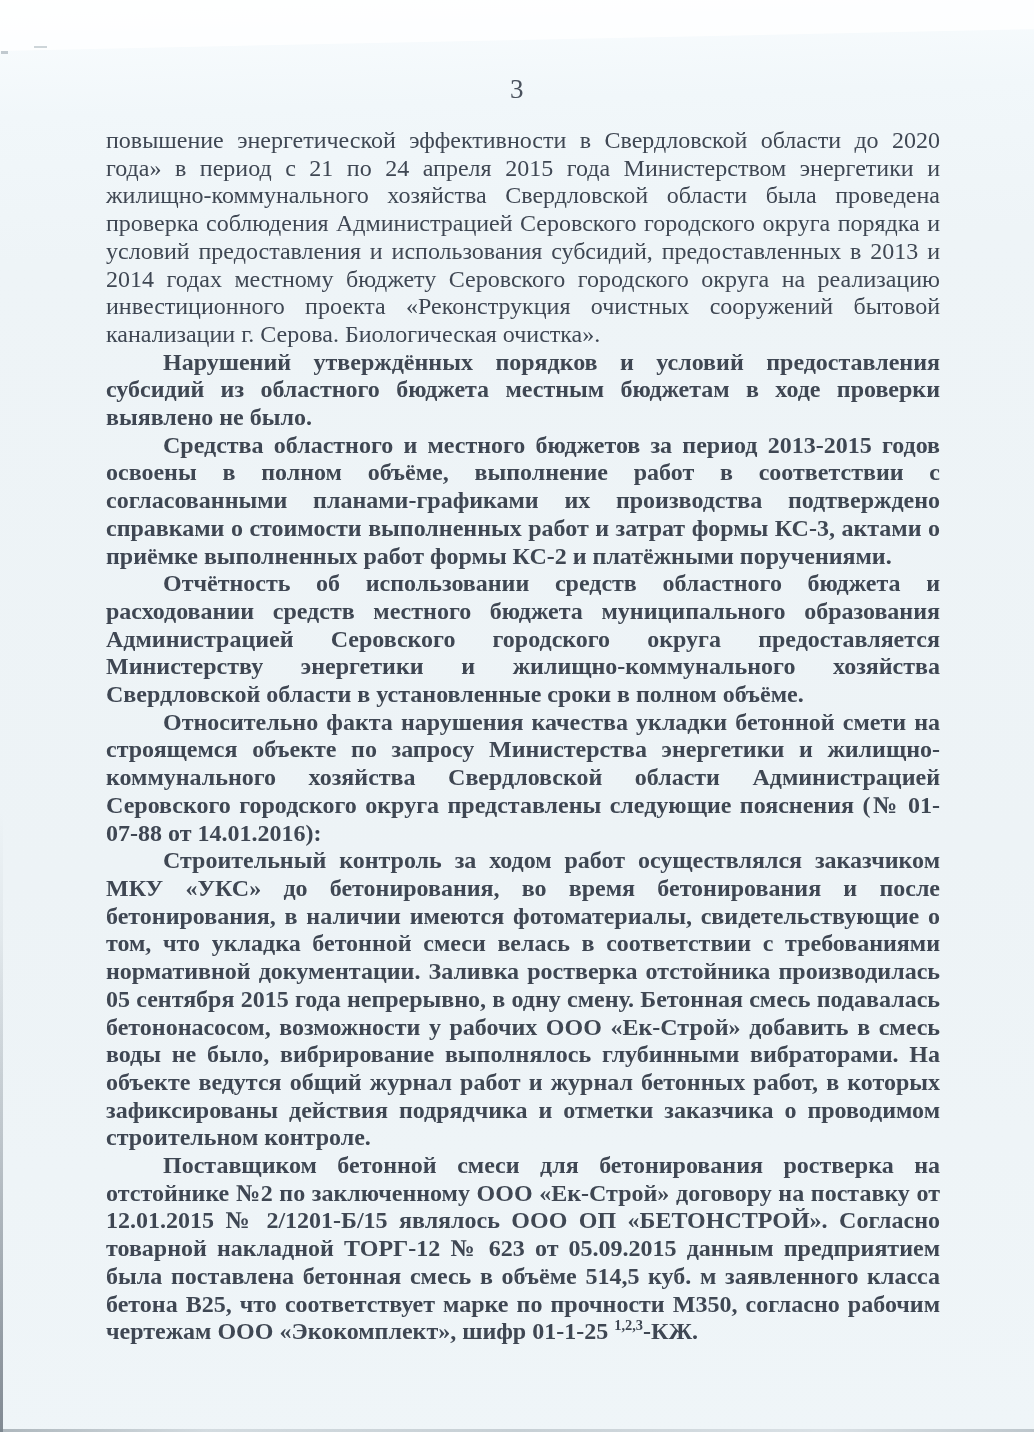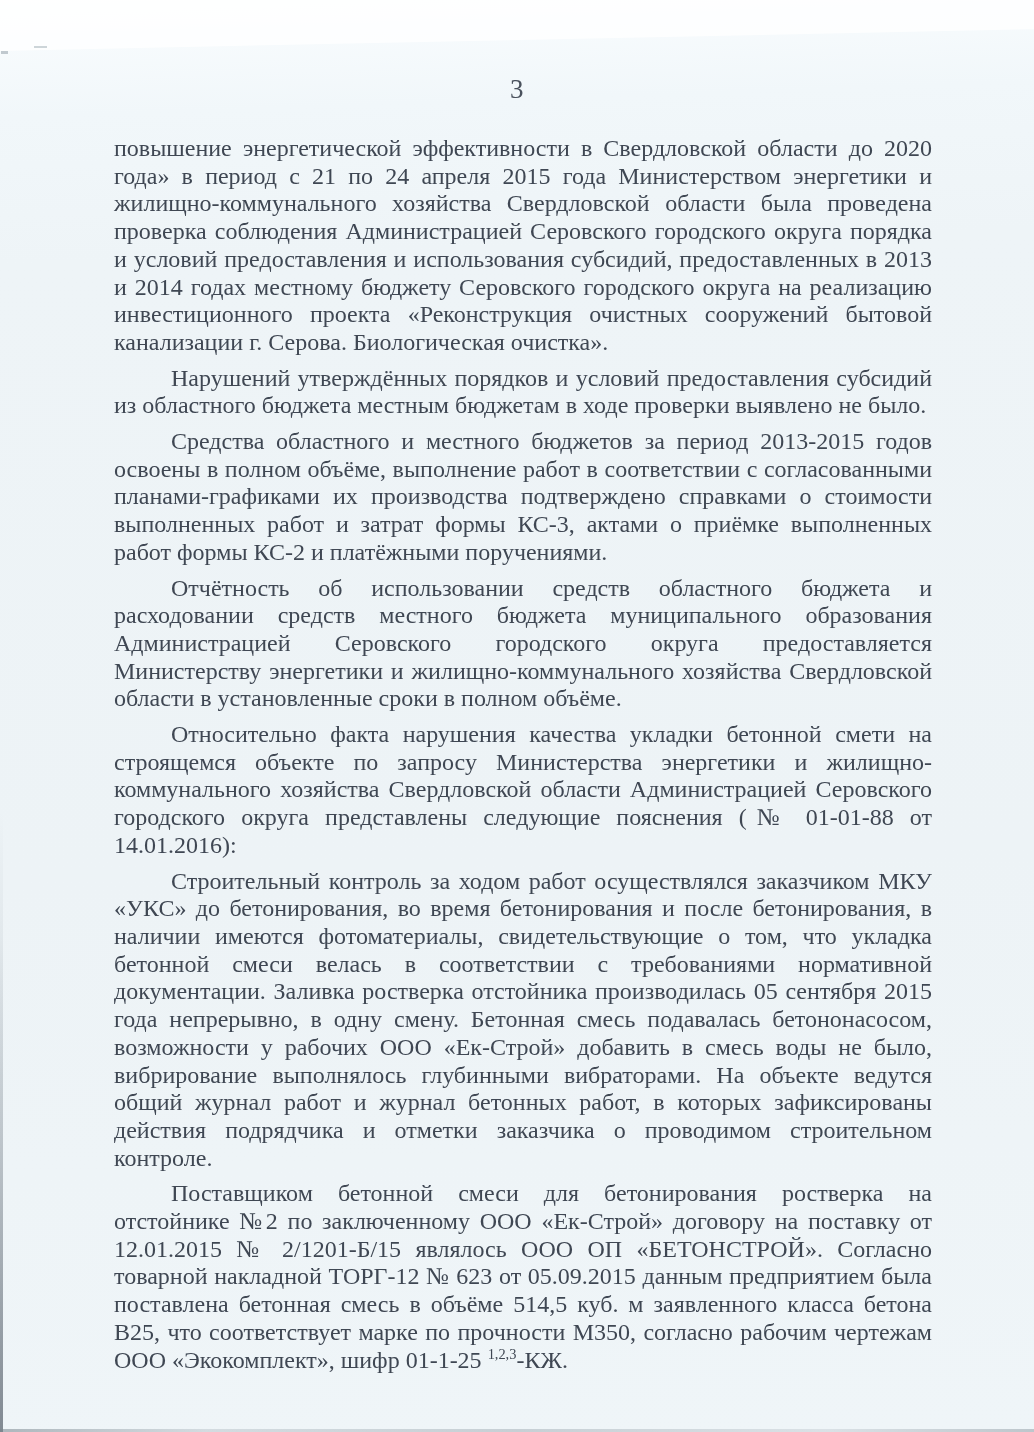--- a/index.html
+++ b/index.html
@@ -51,24 +51,25 @@
     position: absolute;
     left: 106px;
     top: 127px;
     width: 834px;
     font-size: 24px;
     line-height: 27.7px;
     color: #3f4753;
     text-align: justify;
   }
   .text-block p {
-    margin: 8px;
+    margin: 0;
   }
   .text-block p.indent {
     text-indent: 57px;
+    font-weight: bold;
   }
   sup {
     font-size: 0.6em;
     line-height: 0;
     vertical-align: super;
   }
   
   .artifact-dash-1 {
     position: absolute;
     left: 1px;
@@ -126,21 +127,21 @@
   <div class="text-block">
 
     <p>повышение энергетической эффективности в Свердловской области до 2020 года» в период с 21 по 24 апреля 2015 года Министерством энергетики и жилищно-коммунального хозяйства Свердловской области была проведена проверка соблюдения Администрацией Серовского городского округа порядка и условий предоставления и использования субсидий, предоставленных в 2013 и 2014 годах местному бюджету Серовского городского округа на реализацию инвестиционного проекта «Реконструкция очистных сооружений бытовой канализации г. Серова. Биологическая очистка».</p>
 
     <p class="indent">Нарушений утверждённых порядков и условий предоставления субсидий из областного бюджета местным бюджетам в ходе проверки выявлено не было.</p>
 
     <p class="indent">Средства областного и местного бюджетов за период 2013-2015 годов освоены в полном объёме, выполнение работ в соответствии с согласованными планами-графиками их производства подтверждено справками о стоимости выполненных работ и затрат формы КС-3, актами о приёмке выполненных работ формы КС-2 и платёжными поручениями.</p>
 
     <p class="indent">Отчётность об использовании средств областного бюджета и расходовании средств местного бюджета муниципального образования Администрацией Серовского городского округа предоставляется Министерству энергетики и жилищно-коммунального хозяйства Свердловской области в установленные сроки в полном объёме.</p>
 
-    <p class="indent">Относительно факта нарушения качества укладки бетонной смети на строящемся объекте по запросу Министерства энергетики и жилищно-коммунального хозяйства Свердловской области Администрацией Серовского городского округа представлены следующие пояснения (№ 01-01-88 от 14.01.2016):</p>
+    <p class="indent">Относительно факта нарушения качества укладки бетонной смети на строящемся объекте по запросу Министерства энергетики и жилищно-коммунального хозяйства Свердловской области Администрацией Серовского городского округа представлены следующие пояснения (№ 01-07-88 от 14.01.2016):</p>
 
 
     <p class="indent">Строительный контроль за ходом работ осуществлялся заказчиком МКУ «УКС» до бетонирования, во время бетонирования и после бетонирования, в наличии имеются фотоматериалы, свидетельствующие о том, что укладка бетонной смеси велась в соответствии с требованиями нормативной документации. Заливка ростверка отстойника производилась 05 сентября 2015 года непрерывно, в одну смену. Бетонная смесь подавалась бетононасосом, возможности у рабочих ООО «Ек-Строй» добавить в смесь воды не было, вибрирование выполнялось глубинными вибраторами. На объекте ведутся общий журнал работ и журнал бетонных работ, в которых зафиксированы действия подрядчика и отметки заказчика о проводимом строительном контроле.</p>
 
     <p class="indent"><span>Поставщиком бетонной смеси для бетонирования ростверка на отстойнике №2 по заключенному ООО «Ек-Строй» договору на поставку от 12.01.2015 № 2/1201-Б/15 являлось ООО ОП «БЕТОНСТРОЙ». Согласно товарной накладной ТОРГ-12 № 623 от 05.09.2015 данным предприятием была поставлена бетонная смесь в объёме 514,5 куб. м заявленного класса бетона В25, что соответствует марке по прочности М350, согласно рабочим чертежам ООО «Экокомплект», шифр 01-1-25 </span><sup>1,2,3</sup><span>-КЖ.</span></p>
 
 
   </div>
 
   <div class="artifact-left-edge"></div>

